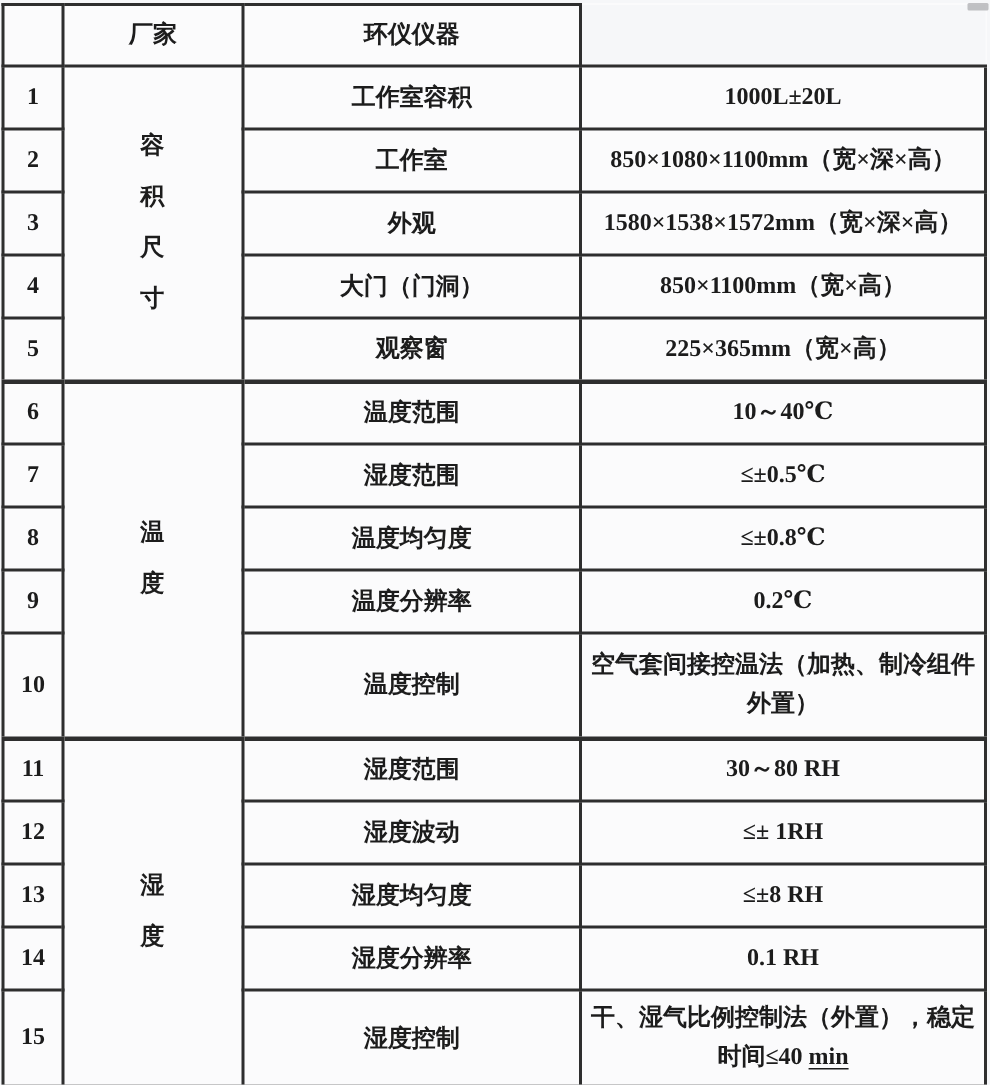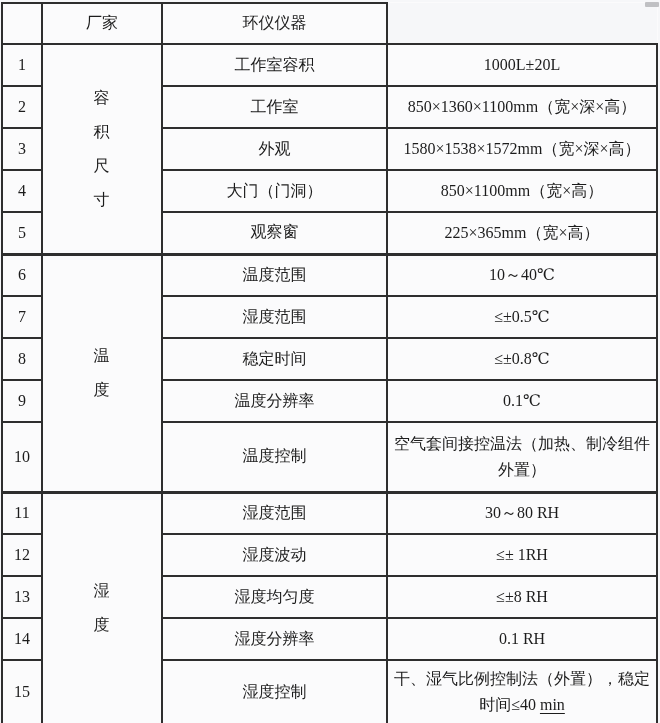--- a/index.html
+++ b/index.html
@@ -19,21 +19,21 @@
     border-collapse:collapse;
     table-layout:fixed;
     margin:2px 0 0 1px;
     width:655px;
     background:#fbfbfc;
   }
   .spec-table td,.spec-table th{
     border:2px solid var(--line);
     text-align:center;
     vertical-align:middle;
-    font-weight:normal;
+    font-weight:bold;
     font-size:16px;
     padding:2px 4px;
     overflow:hidden;
   }
   
   .no-border{
     border-top:none !important;
     border-right:none !important;
     border-left:2px solid var(--line);
     background:var(--bg);
@@ -94,21 +94,21 @@
     <td class="cat-cell" rowspan="5">容
 积
 尺
 寸</td>
     <td class="item-cell">工作室容积</td>
     <td class="val-cell">1000L±20L</td>
   </tr>
   <tr class="h-std">
     <td class="num-cell">2</td>
     <td class="item-cell">工作室</td>
-    <td class="val-cell">850×1360×1100mm（宽×深×高）</td>
+    <td class="val-cell">850×1080×1100mm（宽×深×高）</td>
   </tr>
   <tr class="h-std">
     <td class="num-cell">3</td>
     <td class="item-cell">外观</td>
     <td class="val-cell">1580×1538×1572mm（宽×深×高）</td>
   </tr>
   <tr class="h-std">
     <td class="num-cell">4</td>
     <td class="item-cell">大门（门洞）</td>
     <td class="val-cell">850×1100mm（宽×高）</td>
@@ -126,27 +126,27 @@
     <td class="item-cell">温度范围</td>
     <td class="val-cell">10～40℃</td>
   </tr>
   <tr class="h-std">
     <td class="num-cell">7</td>
     <td class="item-cell">湿度范围</td>
     <td class="val-cell">≤±0.5℃</td>
   </tr>
   <tr class="h-std">
     <td class="num-cell">8</td>
-    <td class="item-cell">稳定时间</td>
+    <td class="item-cell">温度均匀度</td>
     <td class="val-cell">≤±0.8℃</td>
   </tr>
   <tr class="h-std">
     <td class="num-cell">9</td>
     <td class="item-cell">温度分辨率</td>
-    <td class="val-cell">0.1℃</td>
+    <td class="val-cell">0.2℃</td>
   </tr>
   <tr class="h-tall">
     <td class="num-cell">10</td>
     <td class="item-cell">温度控制</td>
     <td class="val-cell">空气套间接控温法（加热、制冷组件外置）</td>
   </tr>
 
   <tr class="h-std grp-top">
     <td class="num-cell">11</td>
     <td class="cat-cell" rowspan="5">湿

